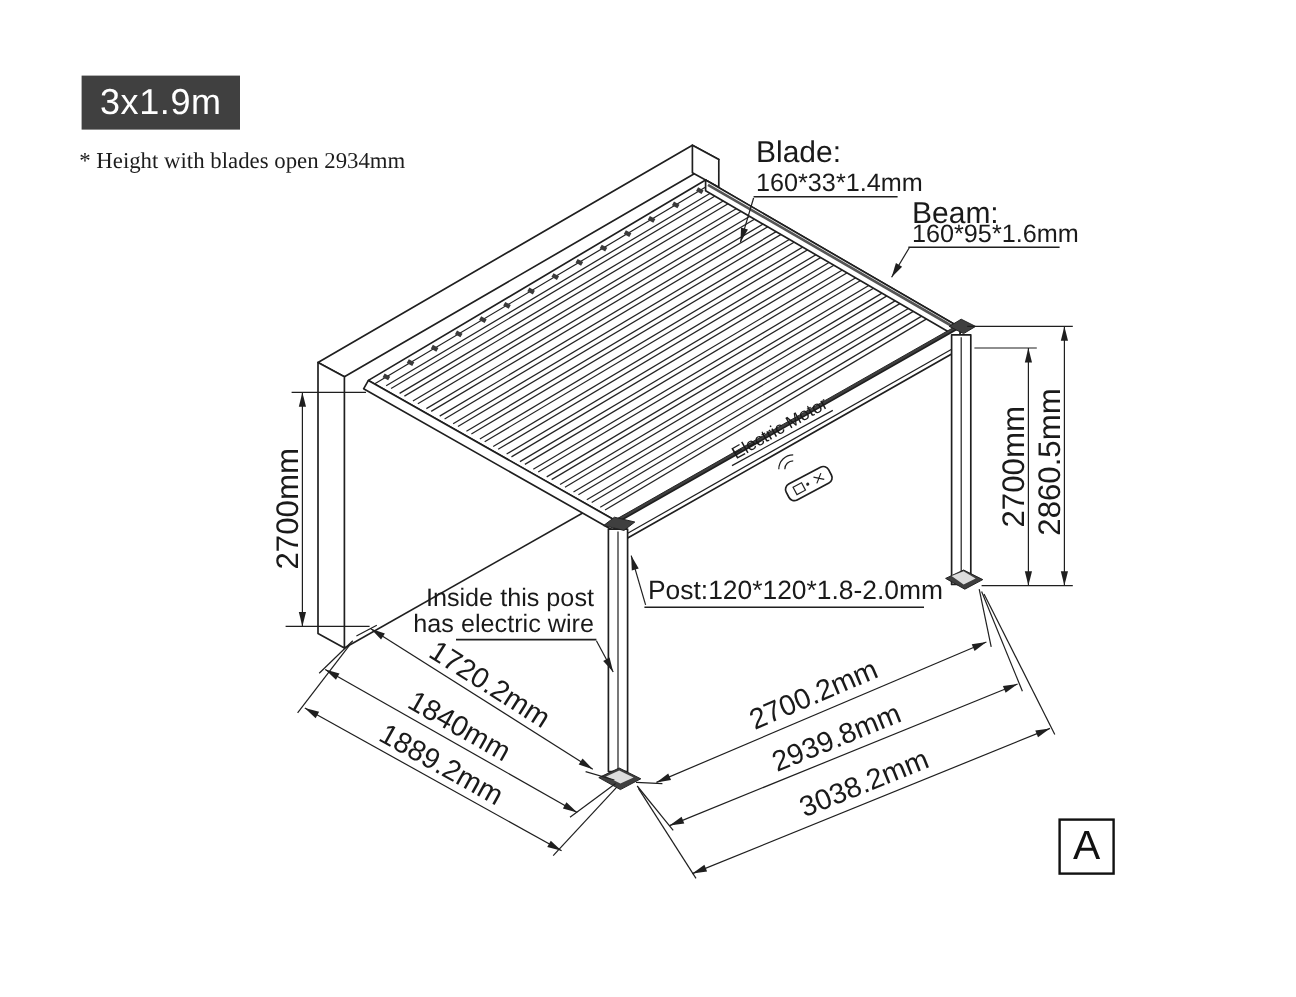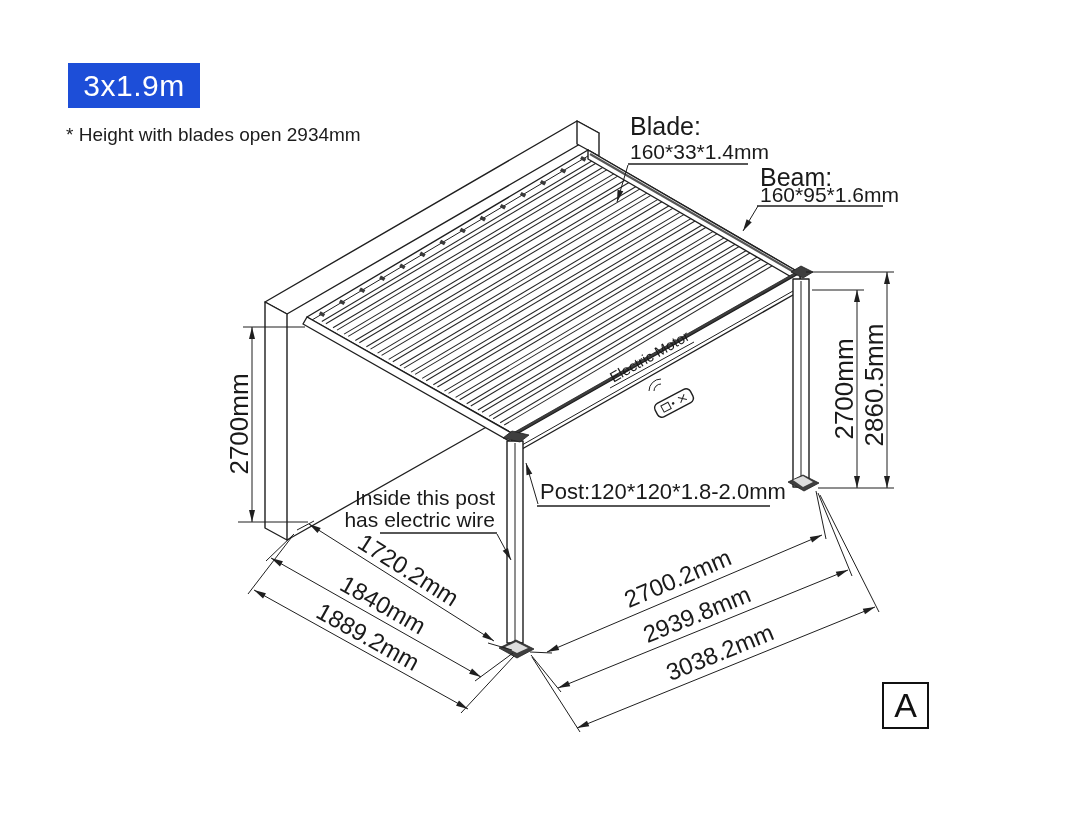--- a/index.html
+++ b/index.html
@@ -26,21 +26,21 @@
   .dimtxt{font-size:24px;text-anchor:middle;}
   .dimtxtv{font-size:26px;text-anchor:middle;}
   .t-motor{font-size:14.5px;text-anchor:middle;}
 
   
   .badge{position:absolute;left:68px;top:63px;width:132px;height:45px;
          display:flex;align-items:center;justify-content:center;
          font-size:30px;letter-spacing:.5px;}
   .notes{position:absolute;left:66px;top:125px;width:332px;color:#1c1c1c;
          font-size:19px;line-height:20px;}
-  .note{text-indent:-12px;padding-left:12px;}
+  .note{text-indent:-12px;padding-left:12px;font-family:Liberation Serif, serif;}
   .viewbox{position:absolute;left:882px;top:682px;width:43px;height:43px;
            border:2.5px solid #111;display:flex;align-items:center;justify-content:center;
            font-size:34px;color:#111;}
 </style>
 </head>
 <body>
 
 <div class="canvas">
 
 <svg width="1080" height="831" viewBox="0 0 1080 831">
@@ -214,21 +214,21 @@
 
     <text class="t-post" x="540" y="499">Post:120*120*1.8-2.0mm</text>
     <line class="ul" x1="537" y1="506" x2="770" y2="506"></line>
 
     <text class="t-note" x="495" y="505" text-anchor="end">Inside this post</text>
     <text class="t-note" x="495" y="527" text-anchor="end">has electric wire</text>
     <line class="ul" x1="380" y1="533" x2="497" y2="533"></line>
   </g>
 </svg>
 
-<div class="badge" style="background-color: #1d4ed8; color: rgb(255, 255, 255);">3x1.9m</div>
+<div class="badge" style="background-color: #404040; color: rgb(255, 255, 255);">3x1.9m</div>
 
 <div class="notes">
   <div class="note">* Height with blades open 2934mm</div>
 </div>
 
 <div class="viewbox">
   <span>A</span>
 </div>
 
 </div>

